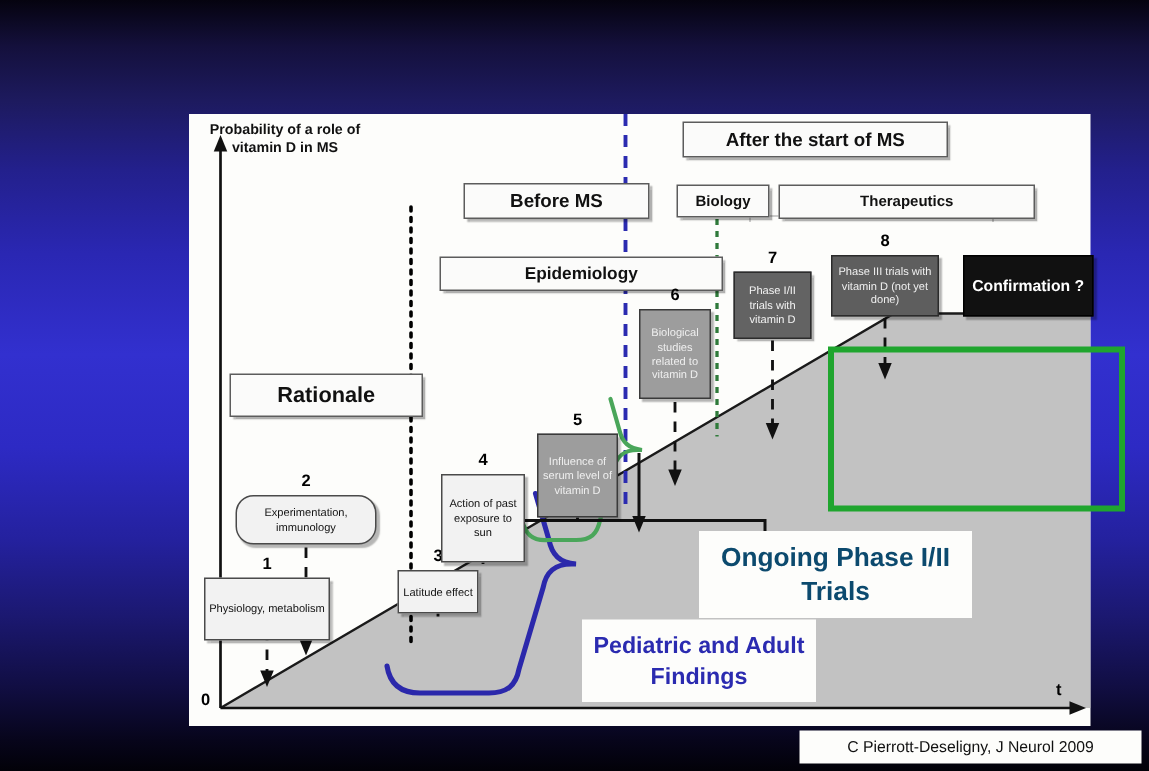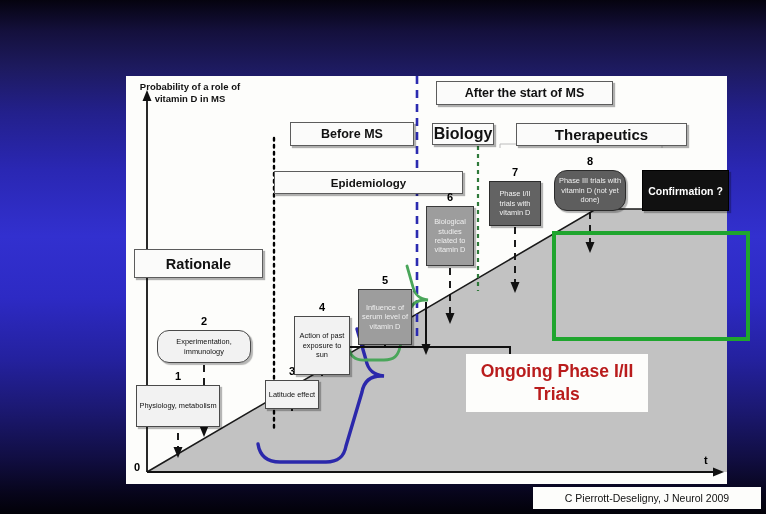--- a/index.html
+++ b/index.html
@@ -40,25 +40,26 @@
   .axist{left:578px;top:378px;font-size:11px;font-weight:bold;color:#000;}
 
   
   .chip{
     position:absolute;background:#fbfbfa;
     border:1.4px solid #5c5c5c;
     box-shadow:2px 2px 1px rgba(0,0,0,.30);
     font-weight:bold;color:#111;
     display:flex;align-items:center;justify-content:center;
     text-align:center;
+    margin-left:19px;
   }
   #chip-after{left:310px;top:5px;width:175px;height:22px;font-size:12.5px;}
   #chip-before{left:164px;top:46px;width:122px;height:22px;font-size:12.5px;}
-  #chip-bio{left:306px;top:47px;width:60px;height:20px;font-size:16px;}
-  #chip-thera{left:390px;top:47px;width:169px;height:21px;font-size:15px;}
+  #chip-bio{left:306px;top:47px;width:60px;height:20px;font-size:10px;}
+  #chip-thera{left:374px;top:47px;width:169px;height:21px;font-size:10px;}
   #chip-epi{left:148px;top:95px;width:187px;height:21px;font-size:11.5px;}
   #chip-rationale{left:8px;top:173px;width:127px;height:27px;font-size:14.5px;}
 
   
   .numbox{
     position:absolute;
     border:1.3px solid #4a4a4a;
     box-shadow:2px 2px 1px rgba(0,0,0,.28);
     display:flex;align-items:center;justify-content:center;
     text-align:center;line-height:9.4px;
@@ -83,33 +84,33 @@
   #b3{left:139px;top:304px;width:54px;height:29px;}
   #n3{left:139px;top:289px;width:54px;}
   #b4{left:168px;top:240px;width:56px;height:59px;}
   #n4{left:168px;top:225px;width:56px;}
   #b5{left:232px;top:213px;width:54px;height:56px;}
   #n5{left:232px;top:198px;width:54px;}
   #b6{left:300px;top:130px;width:48px;height:60px;}
   #n6{left:300px;top:115px;width:48px;}
   #b7{left:363px;top:105px;width:52px;height:45px;}
   #n7{left:363px;top:90px;width:52px;}
-  #b8{left:428px;top:94px;width:72px;height:41px;border-radius:13px;}
+  #b8{left:428px;top:94px;width:72px;height:41px;}
   #n8{left:428px;top:79px;width:72px;}
   #bconf{left:516px;top:94px;width:87px;height:41px;}
 
   
   .callout{
     position:absolute;background:#fdfdfb;
     display:flex;align-items:center;justify-content:center;
     text-align:center;font-weight:bold;
   }
   #co-ongoing{
     left:340px;top:278px;width:182px;height:58px;
-    font-size:17.5px;color:#b91c1c;line-height:23px;
+    font-size:17.5px;color:#0c4a6e;line-height:23px;
   }
   #co-ped{
     left:262px;top:337px;width:156px;height:55px;
     font-size:15.5px;color:#2b2bb0;line-height:21px;
   }
 
   
   #greenbox{
     position:absolute;left:552px;top:231px;width:198px;height:110px;
     border:4px solid #1fa52e;box-sizing:border-box;
@@ -217,18 +218,19 @@
 
     <div class="num" id="n7">7</div>
     <div class="numbox dark" id="b7">Phase I/II trials with vitamin D</div>
 
     <div class="num" id="n8">8</div>
     <div class="numbox darker" id="b8">Phase III trials with vitamin D (not yet done)</div>
 
     <div class="numbox black" id="bconf">Confirmation ?</div>
 
     <div class="callout" id="co-ongoing">Ongoing Phase I/II Trials</div>
+    <div class="callout" id="co-ped">Pediatric and Adult Findings</div>
   </div>
 
   <div id="greenbox"></div>
 
   <div id="cite">C Pierrott-Deseligny,  J  Neurol 2009</div>
 </div>
 
 </body></html>

